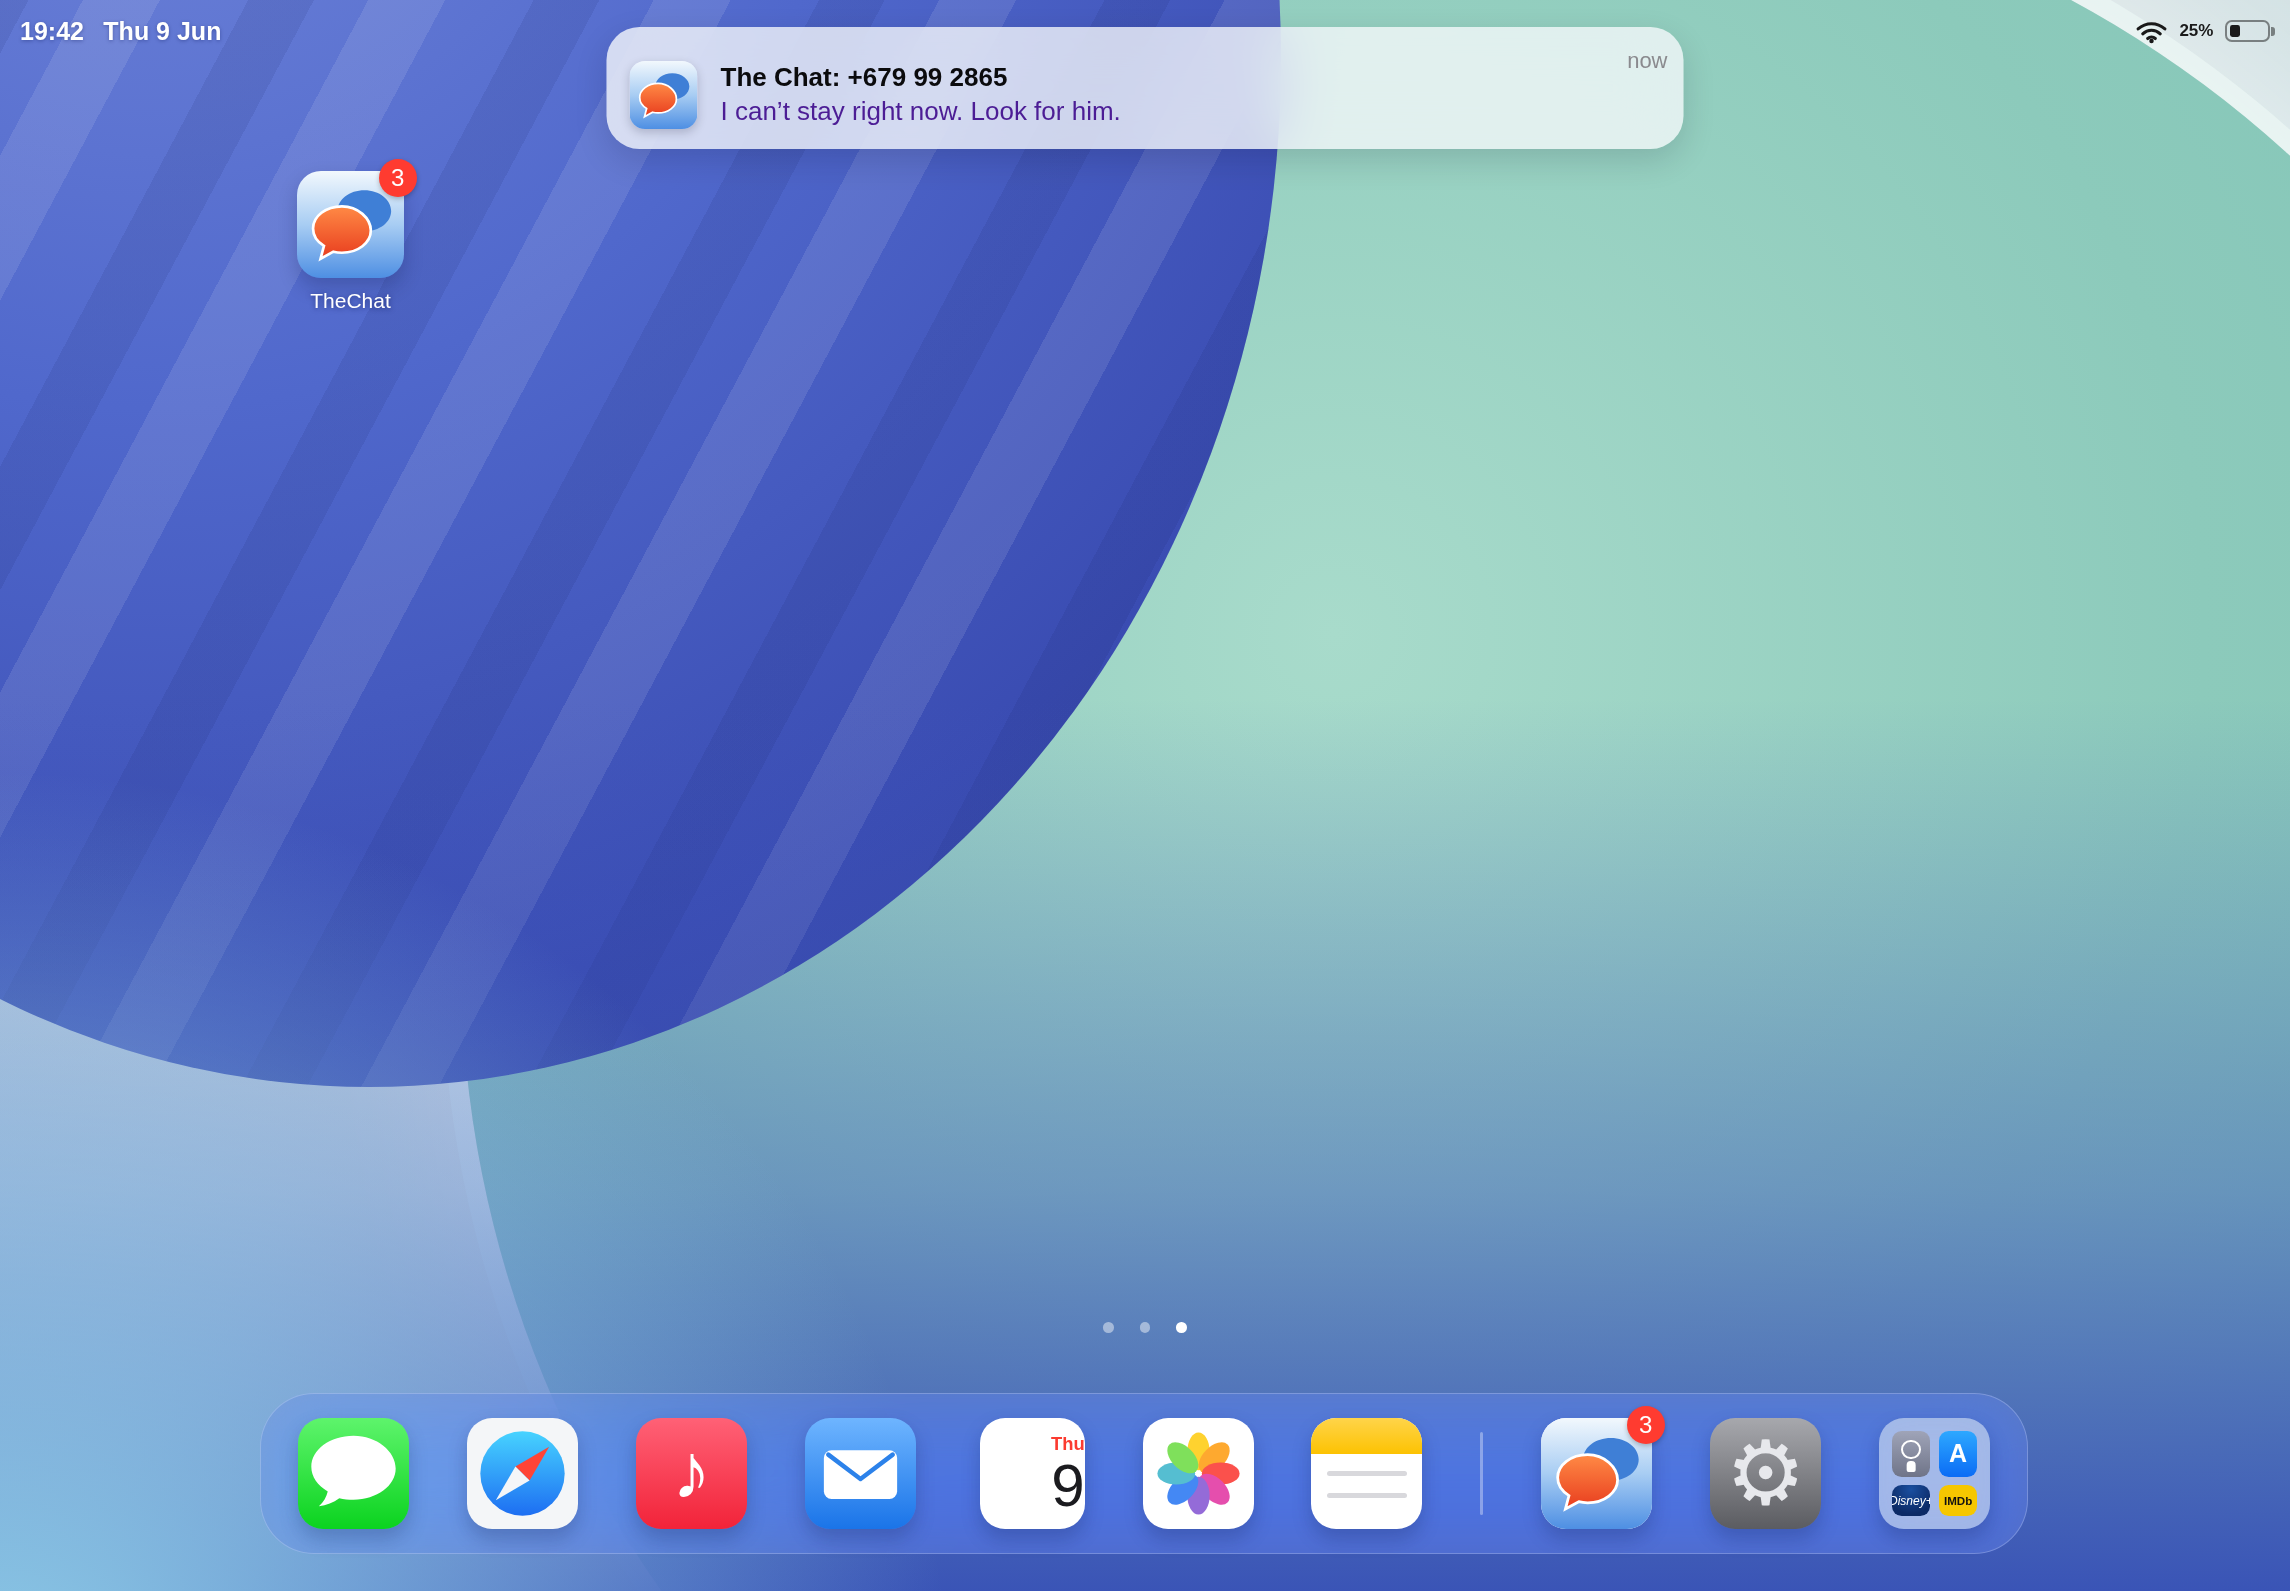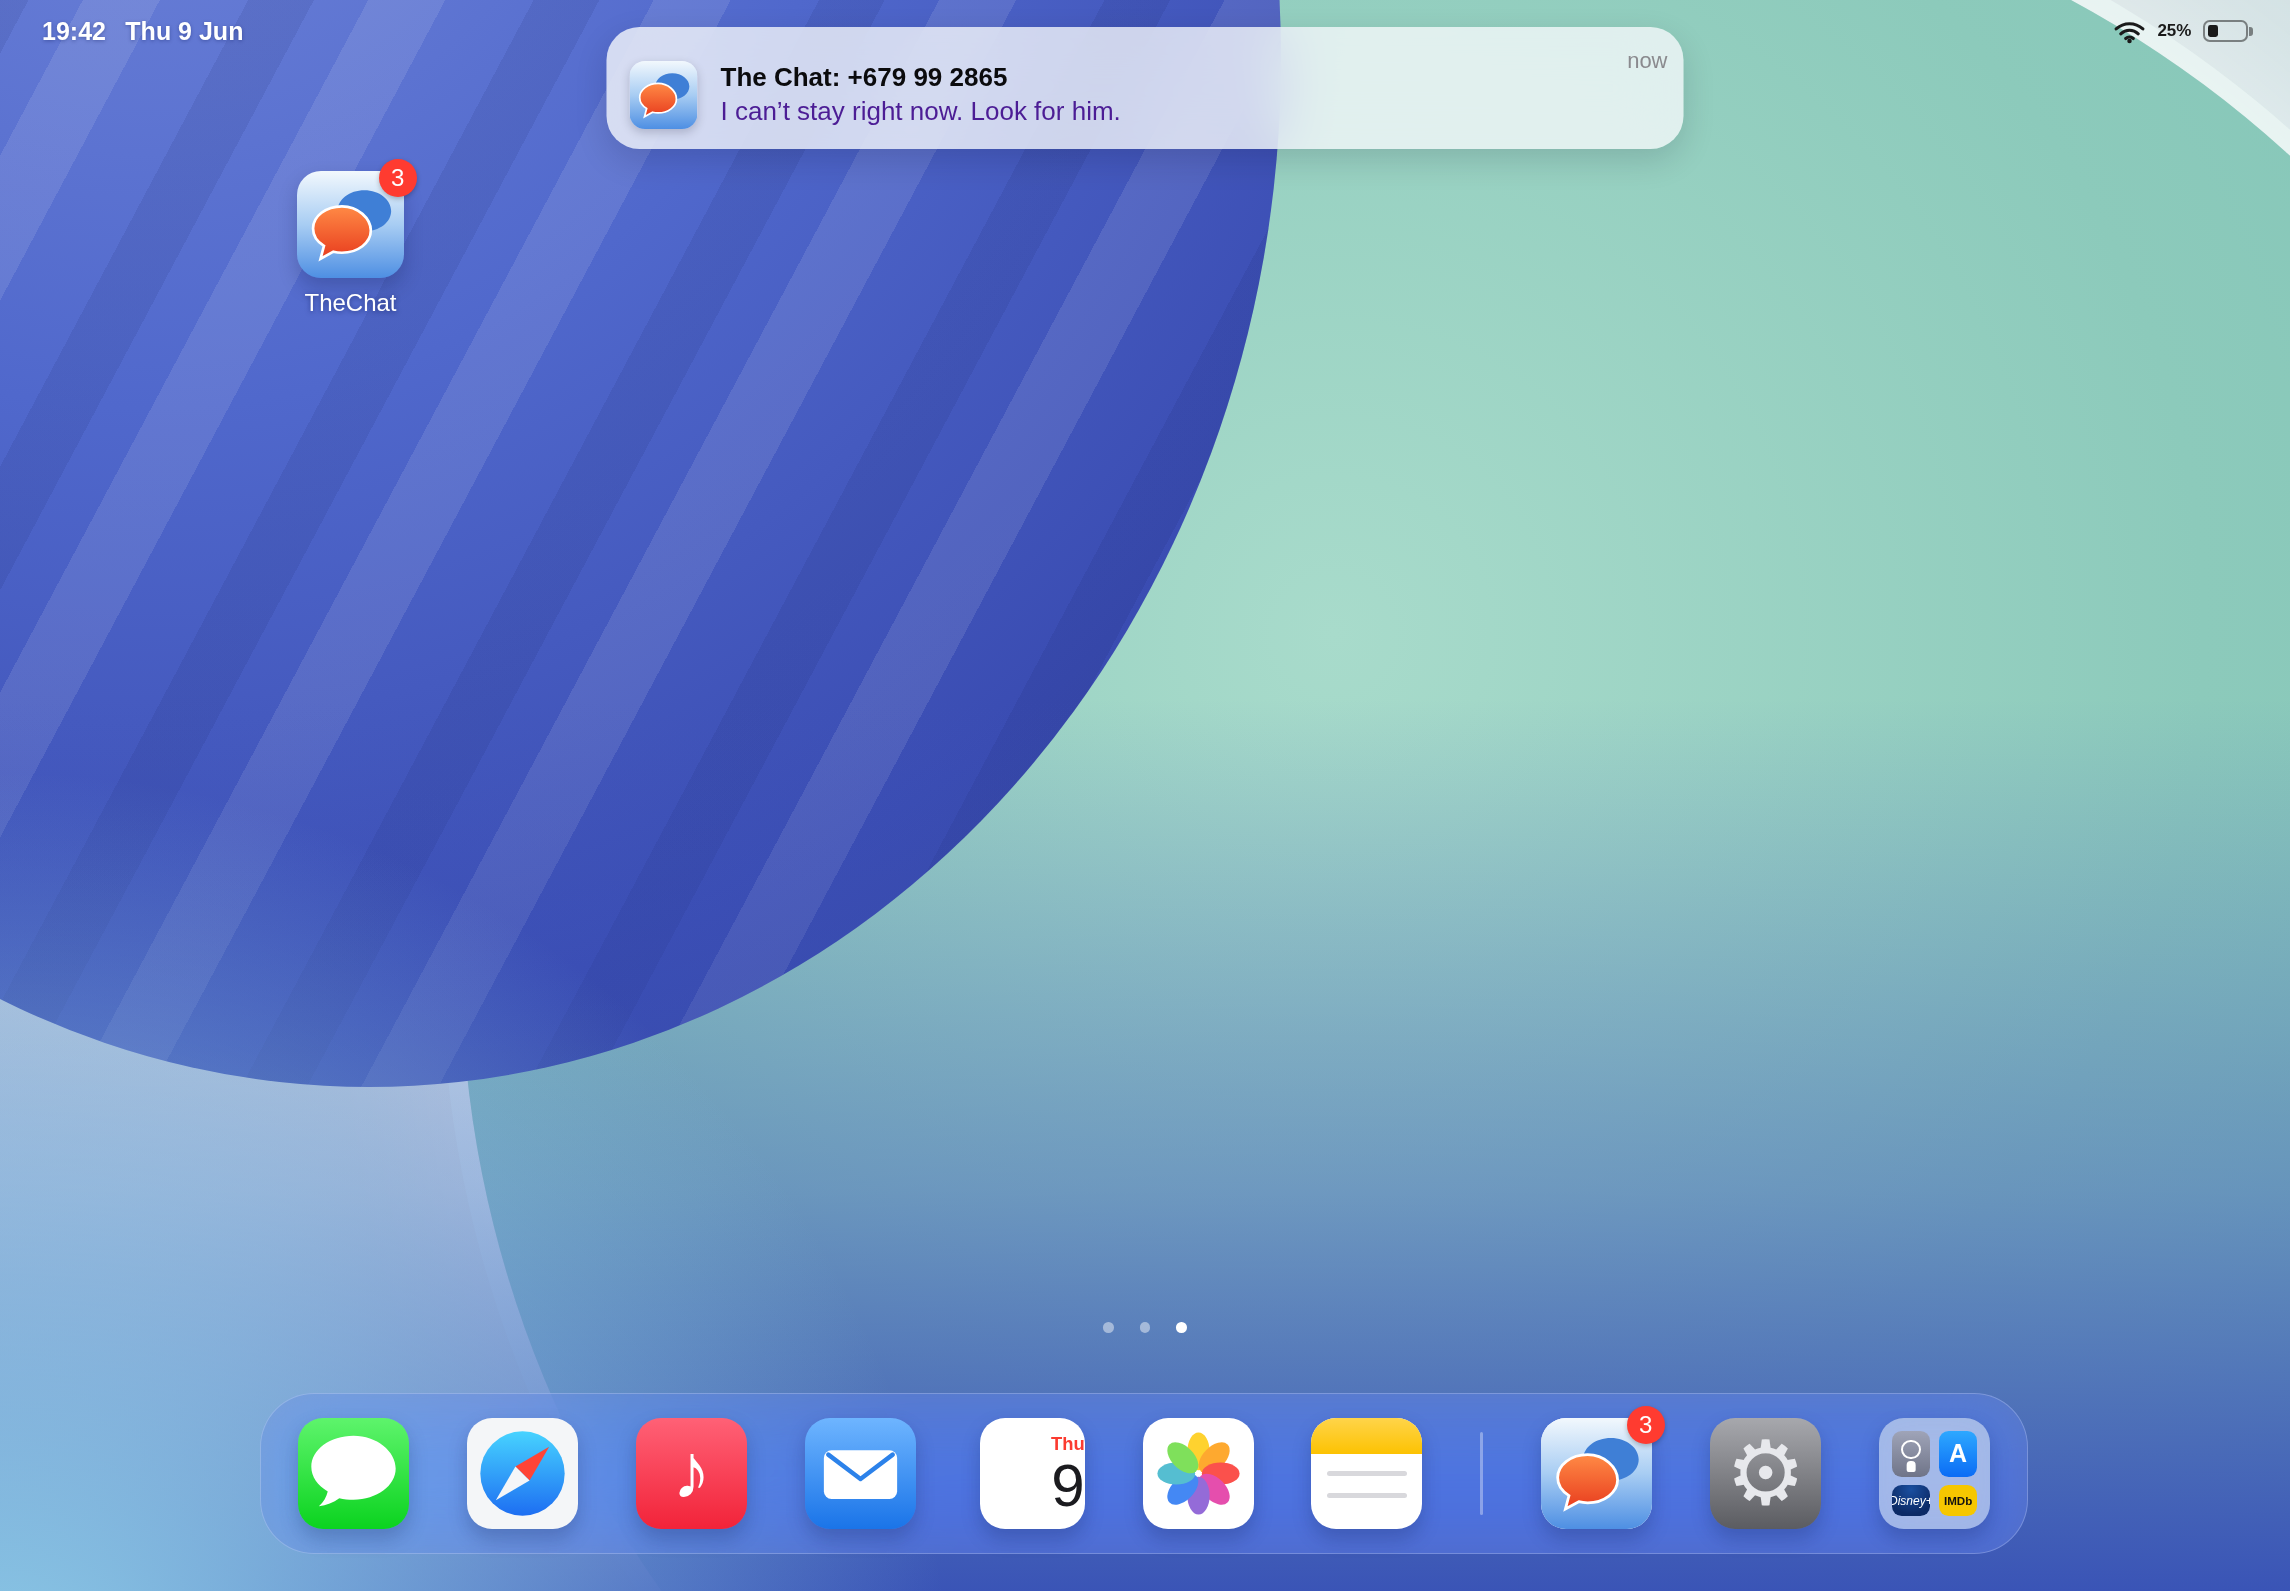--- a/index.html
+++ b/index.html
@@ -17,21 +17,21 @@
     background:radial-gradient(circle at 38% 32%, #7287da 0%, #5068cc 40%, #3a4cb2 75%, #2e3d93 100%); }
   .wp-ellipse::after { content:""; position:absolute; inset:0; border-radius:50%;
     background:repeating-linear-gradient(118deg, rgba(255,255,255,0.10) 0 68px, rgba(255,255,255,0) 68px 146px, rgba(18,28,90,0.10) 146px 204px, rgba(255,255,255,0) 204px 252px); }
   .wp-bottom { position:absolute; left:0; right:0; bottom:0; height:893px;
     background:
       radial-gradient(circle at 0% 115%, rgba(150,216,235,0.95) 0%, rgba(150,216,235,0) 38%),
       linear-gradient(180deg, rgba(62,86,190,0) 0%, rgba(62,86,190,0.45) 55%, rgba(54,78,182,0.95) 100%); }
 
   
   .status-bar { position:absolute; top:9.7px; left:0; right:0; height:43px;
-    display:flex; justify-content:space-between; align-items:center; padding:0 42px; z-index:30; }
+    display:flex; justify-content:space-between; align-items:center; padding:0 20px; z-index:30; }
   .status-left { display:flex; gap:19.4px; color:#fff; font-size:25px; font-weight:700;
     text-shadow:0 1px 3.9px rgba(10,20,80,0.35); }
   .status-right { display:flex; align-items:center; gap:11.6px; color:#1a1a1a; font-size:17px; font-weight:600; }
   .bat { width:45px; height:22px; border:2.4px solid rgba(26,26,26,0.5); border-radius:6.8px; position:relative; }
   .bat-fill { position:absolute; left:2.9px; top:2.9px; bottom:2.9px; width:9.7px; background:#1a1a1a; border-radius:2.4px; }
   .bat-nub { position:absolute; right:-6.8px; top:5.3px; width:3.9px; height:8.7px; background:rgba(26,26,26,0.5); border-radius:0 2.9px 2.9px 0; }
 
   
   .notification { position:absolute; top:27px; left:50%; transform:translateX(-50%);
     width:1077px; height:122px; border-radius:33px; z-index:40;
@@ -52,21 +52,21 @@
   .badge { position:absolute; top:-11.6px; right:-12.6px; min-width:38px; height:38px; padding:0 7.8px;
     border-radius:19.4px; background:#ff3b30; color:#fff; font-size:24px; font-weight:500;
     display:flex; align-items:center; justify-content:center; z-index:5;
     box-shadow:0 1.9px 5.8px rgba(0,0,0,0.25); }
 
   
   .home-app { position:absolute; left:297px; top:171px; width:107px; z-index:20; }
   .home-app .app-icon { width:107px; height:107px; }
   .home-app .icon-face { border-radius:24px; }
   .home-app-label { position:absolute; top:118px; left:-24px; width:155px; text-align:center;
-    color:#fff; font-size:24px; font-weight:500; text-shadow:0 1px 4.9px rgba(8,18,80,0.55); }
+    color:#fff; font-size:21px; font-weight:500; text-shadow:0 1px 4.9px rgba(8,18,80,0.55); }
 
   
   .page-dots { position:absolute; top:1322px; left:50%; transform:translateX(-50%);
     display:flex; gap:26px; z-index:20; }
   .dot { width:10.7px; height:10.7px; border-radius:50%; background:rgba(255,255,255,0.45); }
   .dot.active { background:#ffffff; }
 
   
   .dock { position:absolute; left:260px; top:1393px; width:1768px; height:161px; border-radius:54px;
     background:rgba(118,138,208,0.38); -webkit-backdrop-filter:blur(39px) saturate(1.6); backdrop-filter:blur(39px) saturate(1.6);

